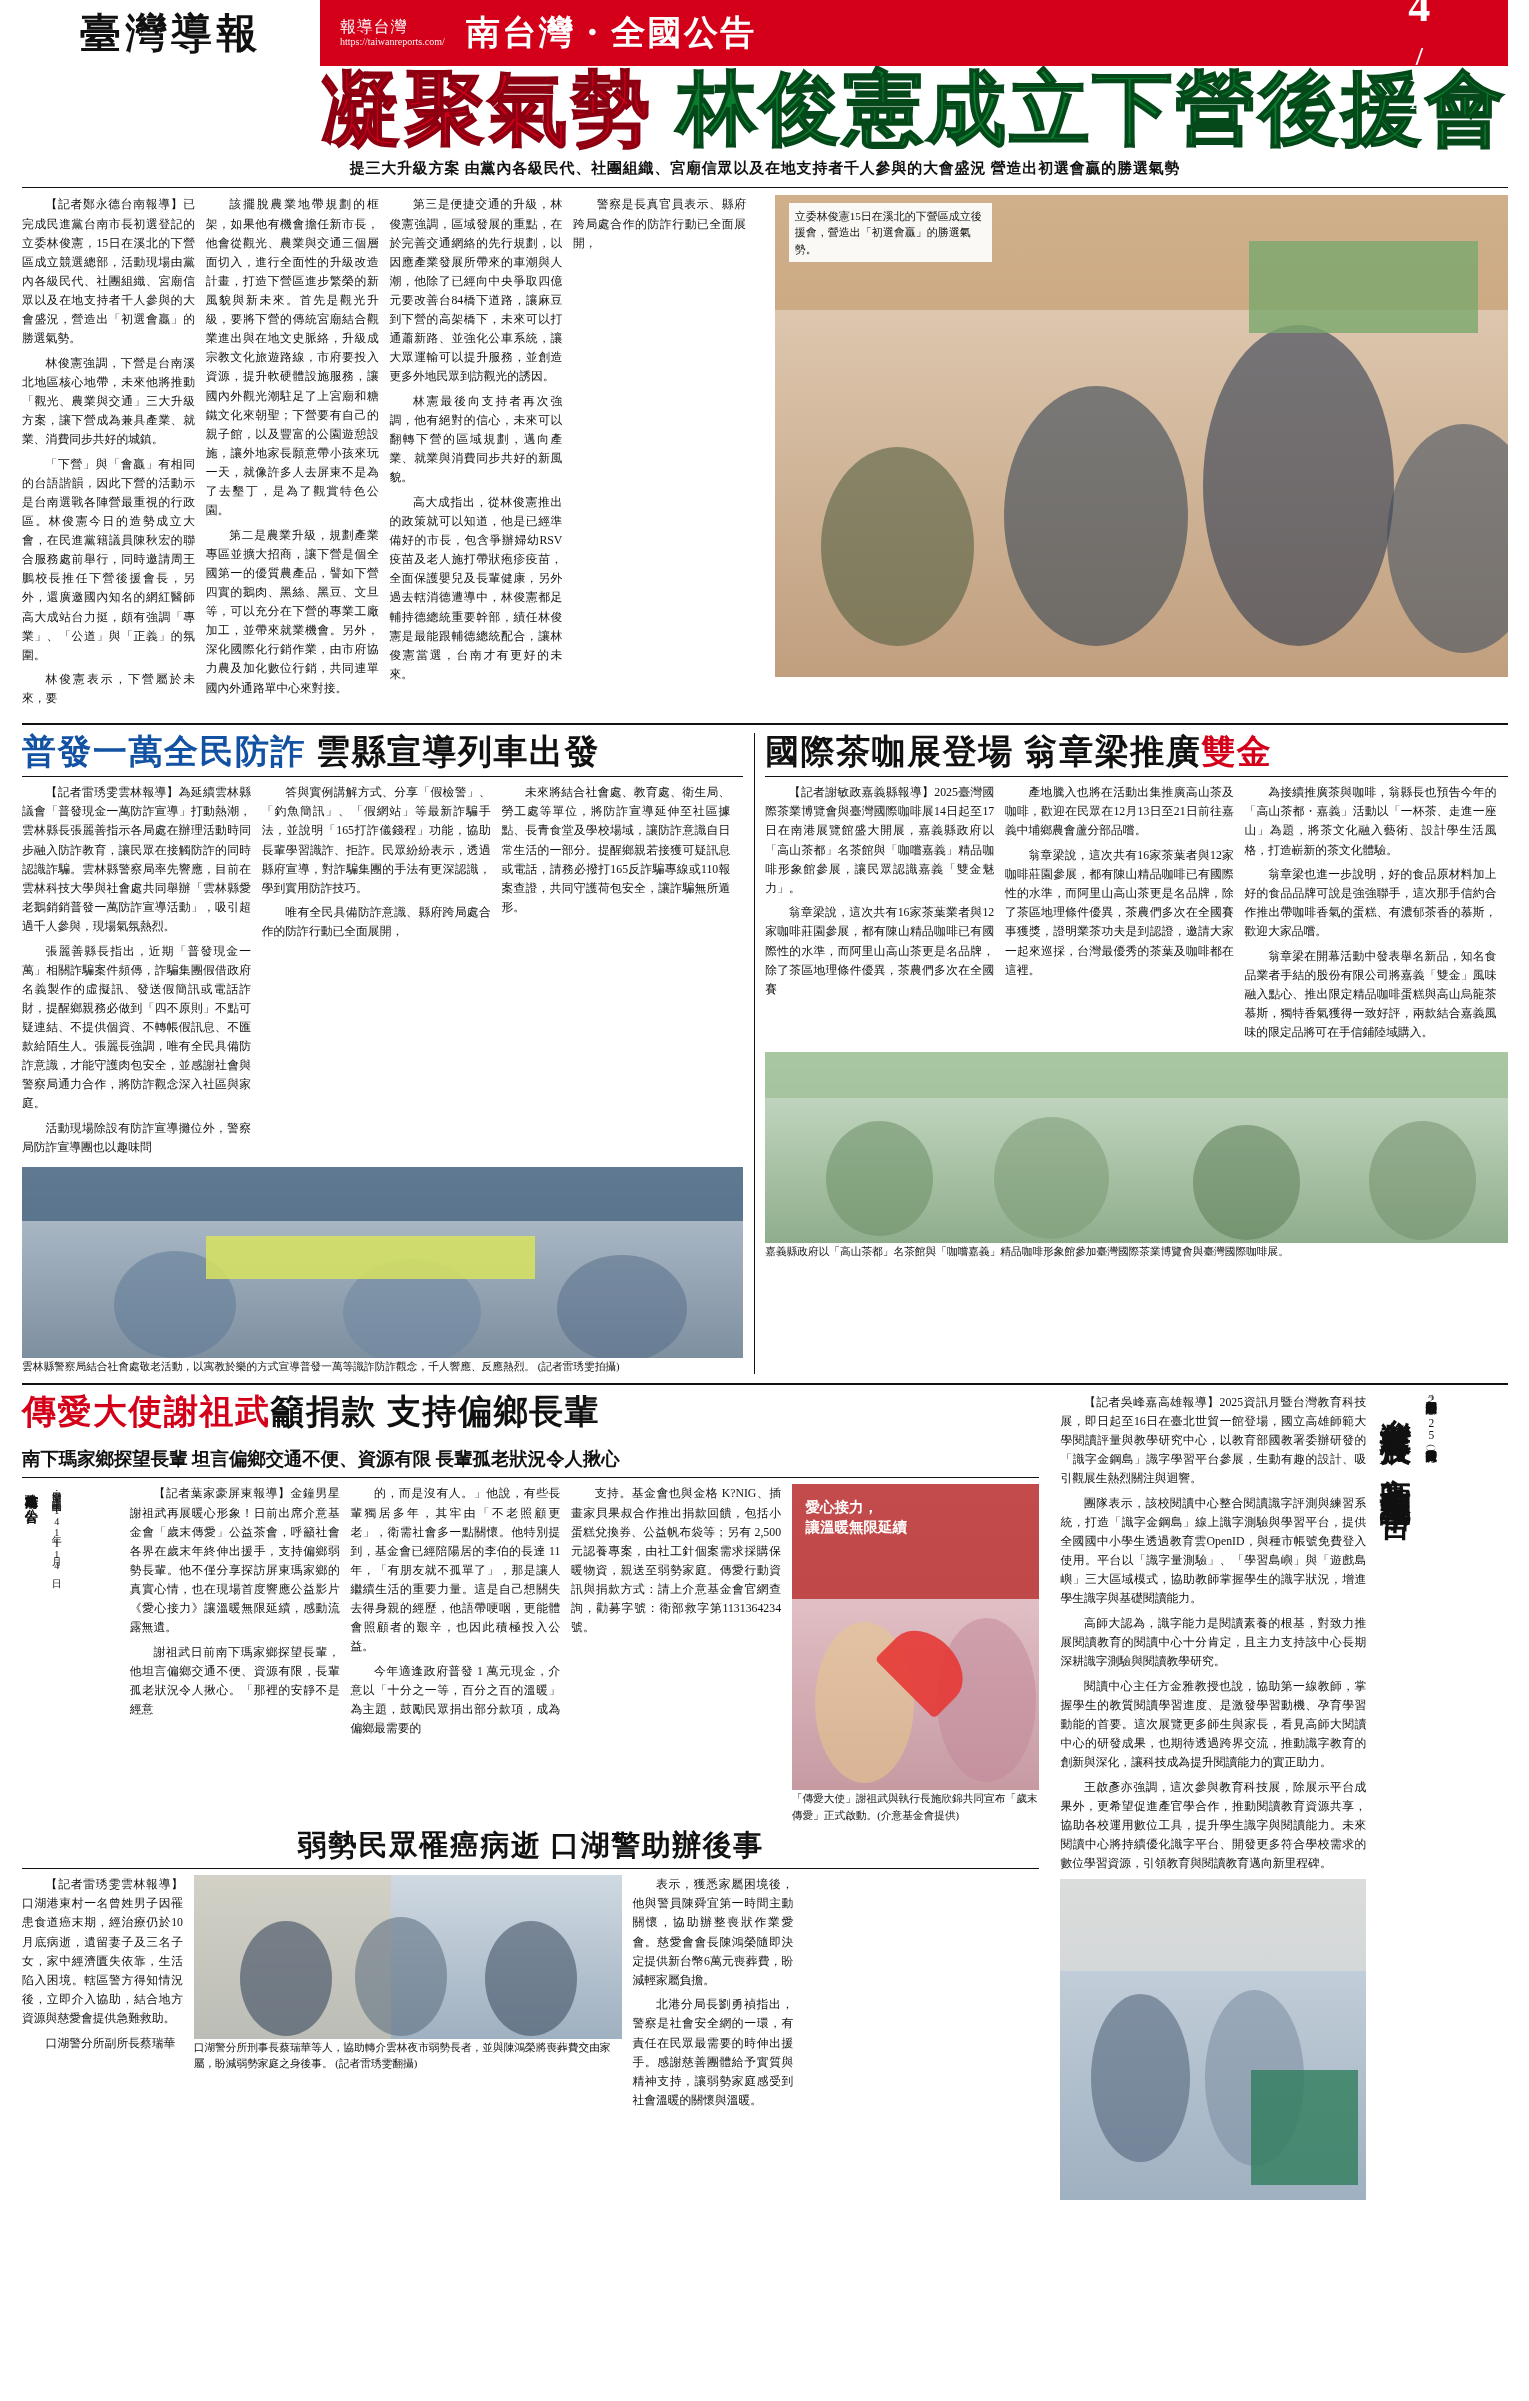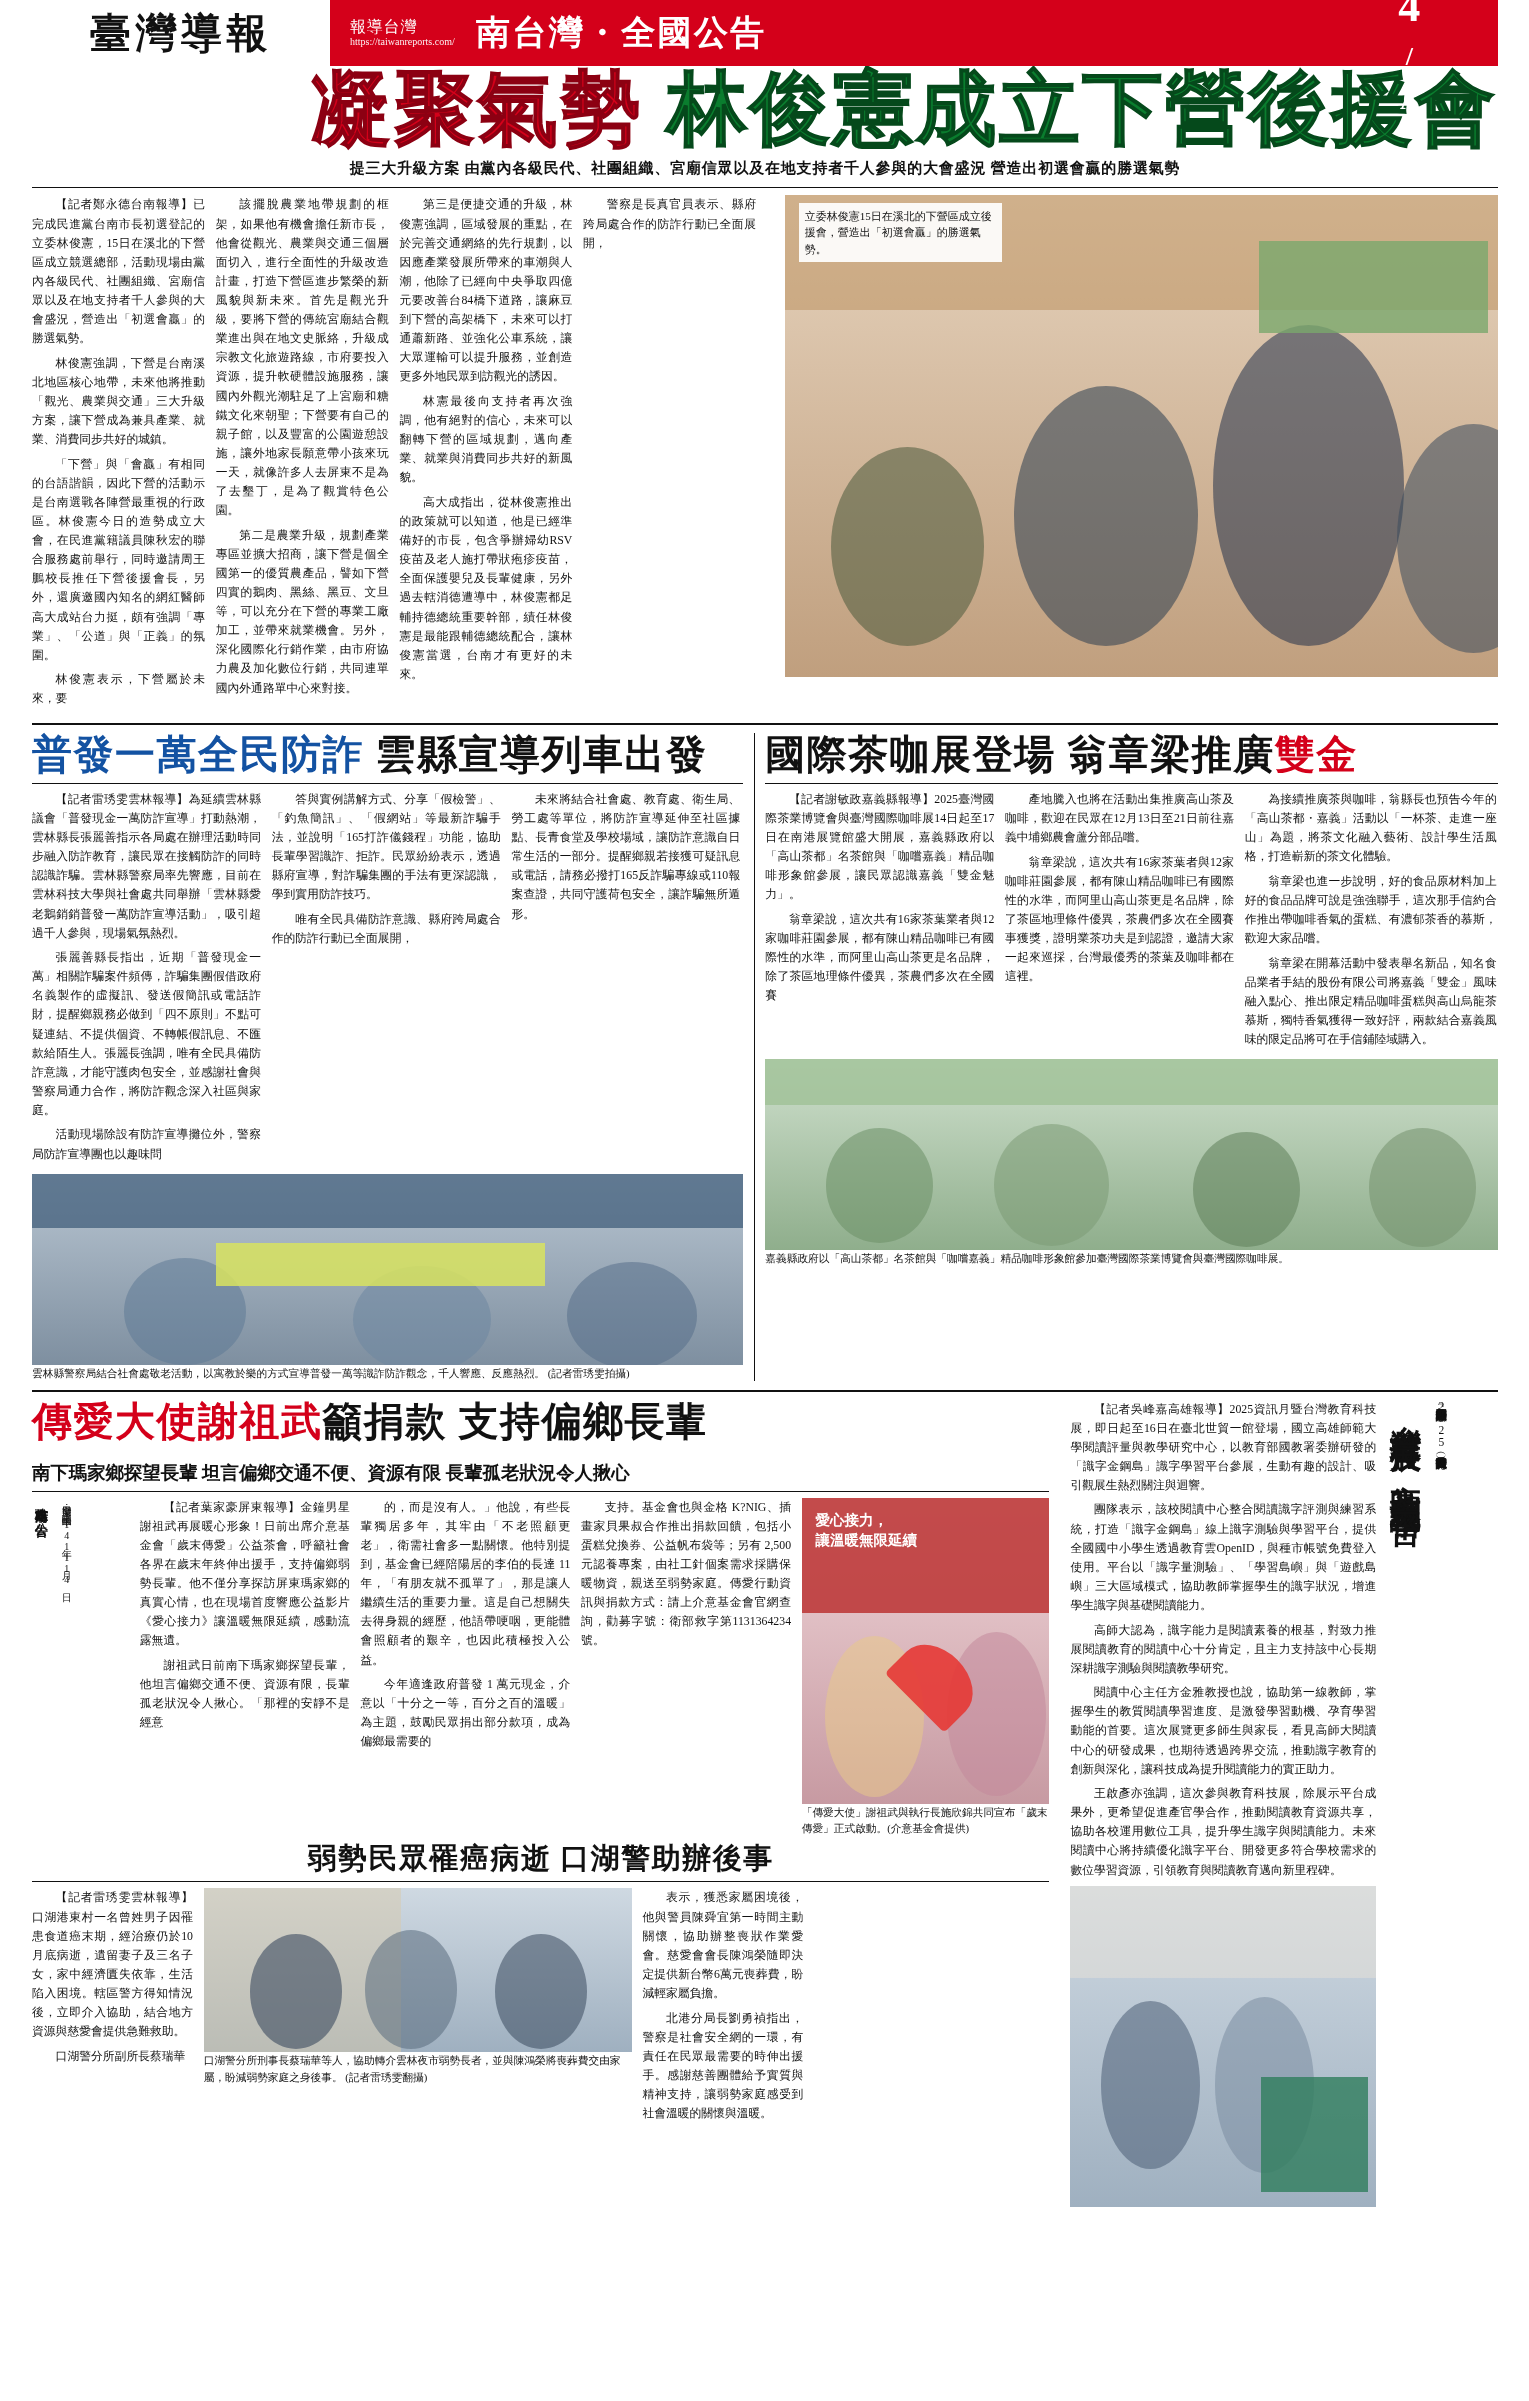--- a/index.html
+++ b/index.html
@@ -3,21 +3,21 @@
 <meta charset="utf-8">
 <style>
   html,body{margin:0;padding:0;}
   body{
     width:1530px;height:2401px;
     background:#ffffff;
     font-family:"Liberation Serif", serif;
     color:#111;
     overflow:hidden;
   }
-  .page{position:relative;width:1530px;height:1798px;box-sizing:border-box;padding:0 32px;}
+  .page{position:relative;width:1530px;height:1798px;box-sizing:border-box;padding:0 22px;}
 
   
   .masthead{position:relative;height:66px;background:#ffffff;display:flex;align-items:center;}
   .masthead .redbar{position:absolute;left:0;right:0;top:0;height:66px;background:#d4001a;}
   .mh-left{position:relative;z-index:3;width:298px;height:66px;background:#fff;display:flex;align-items:center;justify-content:center;}
   .mh-logo{font-family:"DejaVu Serif",serif;font-weight:bold;font-size:41px;letter-spacing:4.6px;color:#111;line-height:1;}
   .mh-sub{position:relative;z-index:3;color:#fff;margin-left:20px;line-height:1.15;}
   .mh-sub .l1{font-size:16px;letter-spacing:0.8px;}
   .mh-sub .l2{font-size:10px;letter-spacing:0px;opacity:.95;}
   .mh-title{position:relative;z-index:3;color:#fff;font-size:34px;font-weight:bold;letter-spacing:2.3px;margin-left:21.4px;}
@@ -41,21 +41,21 @@
   .vert{writing-mode:vertical-rl;text-orientation:upright;}
 
   
   .lead{display:flex;gap:10.7px;}
   .lead-cols{display:flex;gap:10.7px;width:727px;}
   .lead-col{width:173px;}
   .lead-photo{width:757px;position:relative;margin-left:18px;}
   .photo{position:relative;overflow:hidden;background:#ccc;}
   .cap-box{position:absolute;background:rgba(255,255,255,.92);padding:4.6px 6.1px;font-size:11px;line-height:1.5;}
 
-  .sec-title{font-size:40px;font-weight:bold;letter-spacing:1.5px;line-height:1.1;}
+  .sec-title{font-size:34px;font-weight:bold;letter-spacing:1.5px;line-height:1.1;}
   .sec-title .blue{color:#1352a2;}
   .sec-title .black{color:#111;}
   .sec-title .red{color:#d4001a;}
 
   .divider-thick{border:0;border-top:2.3px solid #111;margin:9.2px 0 7.6px;}
   .divider-thin{border:0;border-top:0.8px solid #111;margin:6.1px 0 6.1px;}
   .vdivider{width:0.8px;background:#111;}
 
   
   .ph{position:relative;background:linear-gradient(180deg,#cfd9e2,#9fb0c0);overflow:hidden;}

